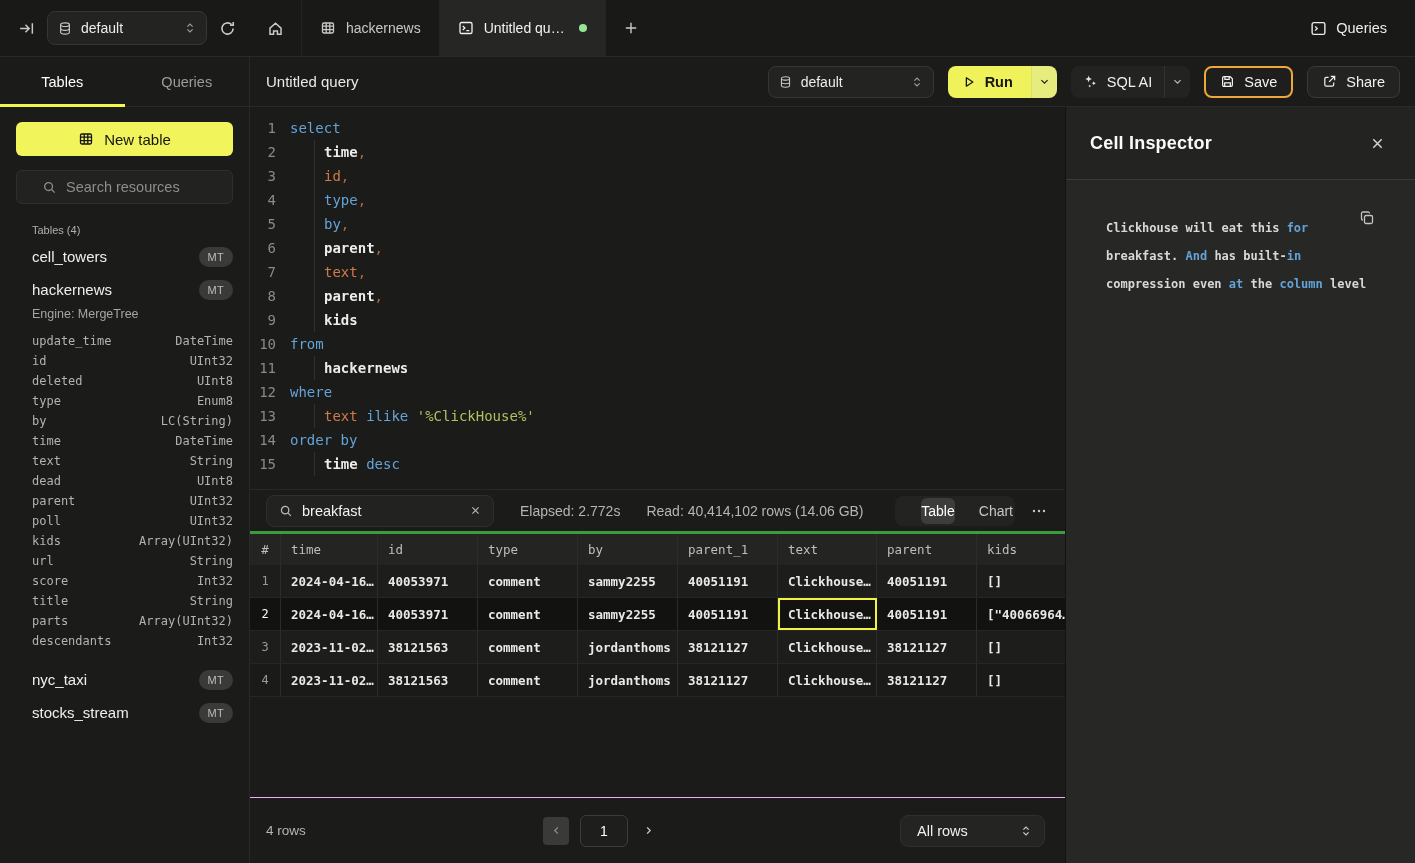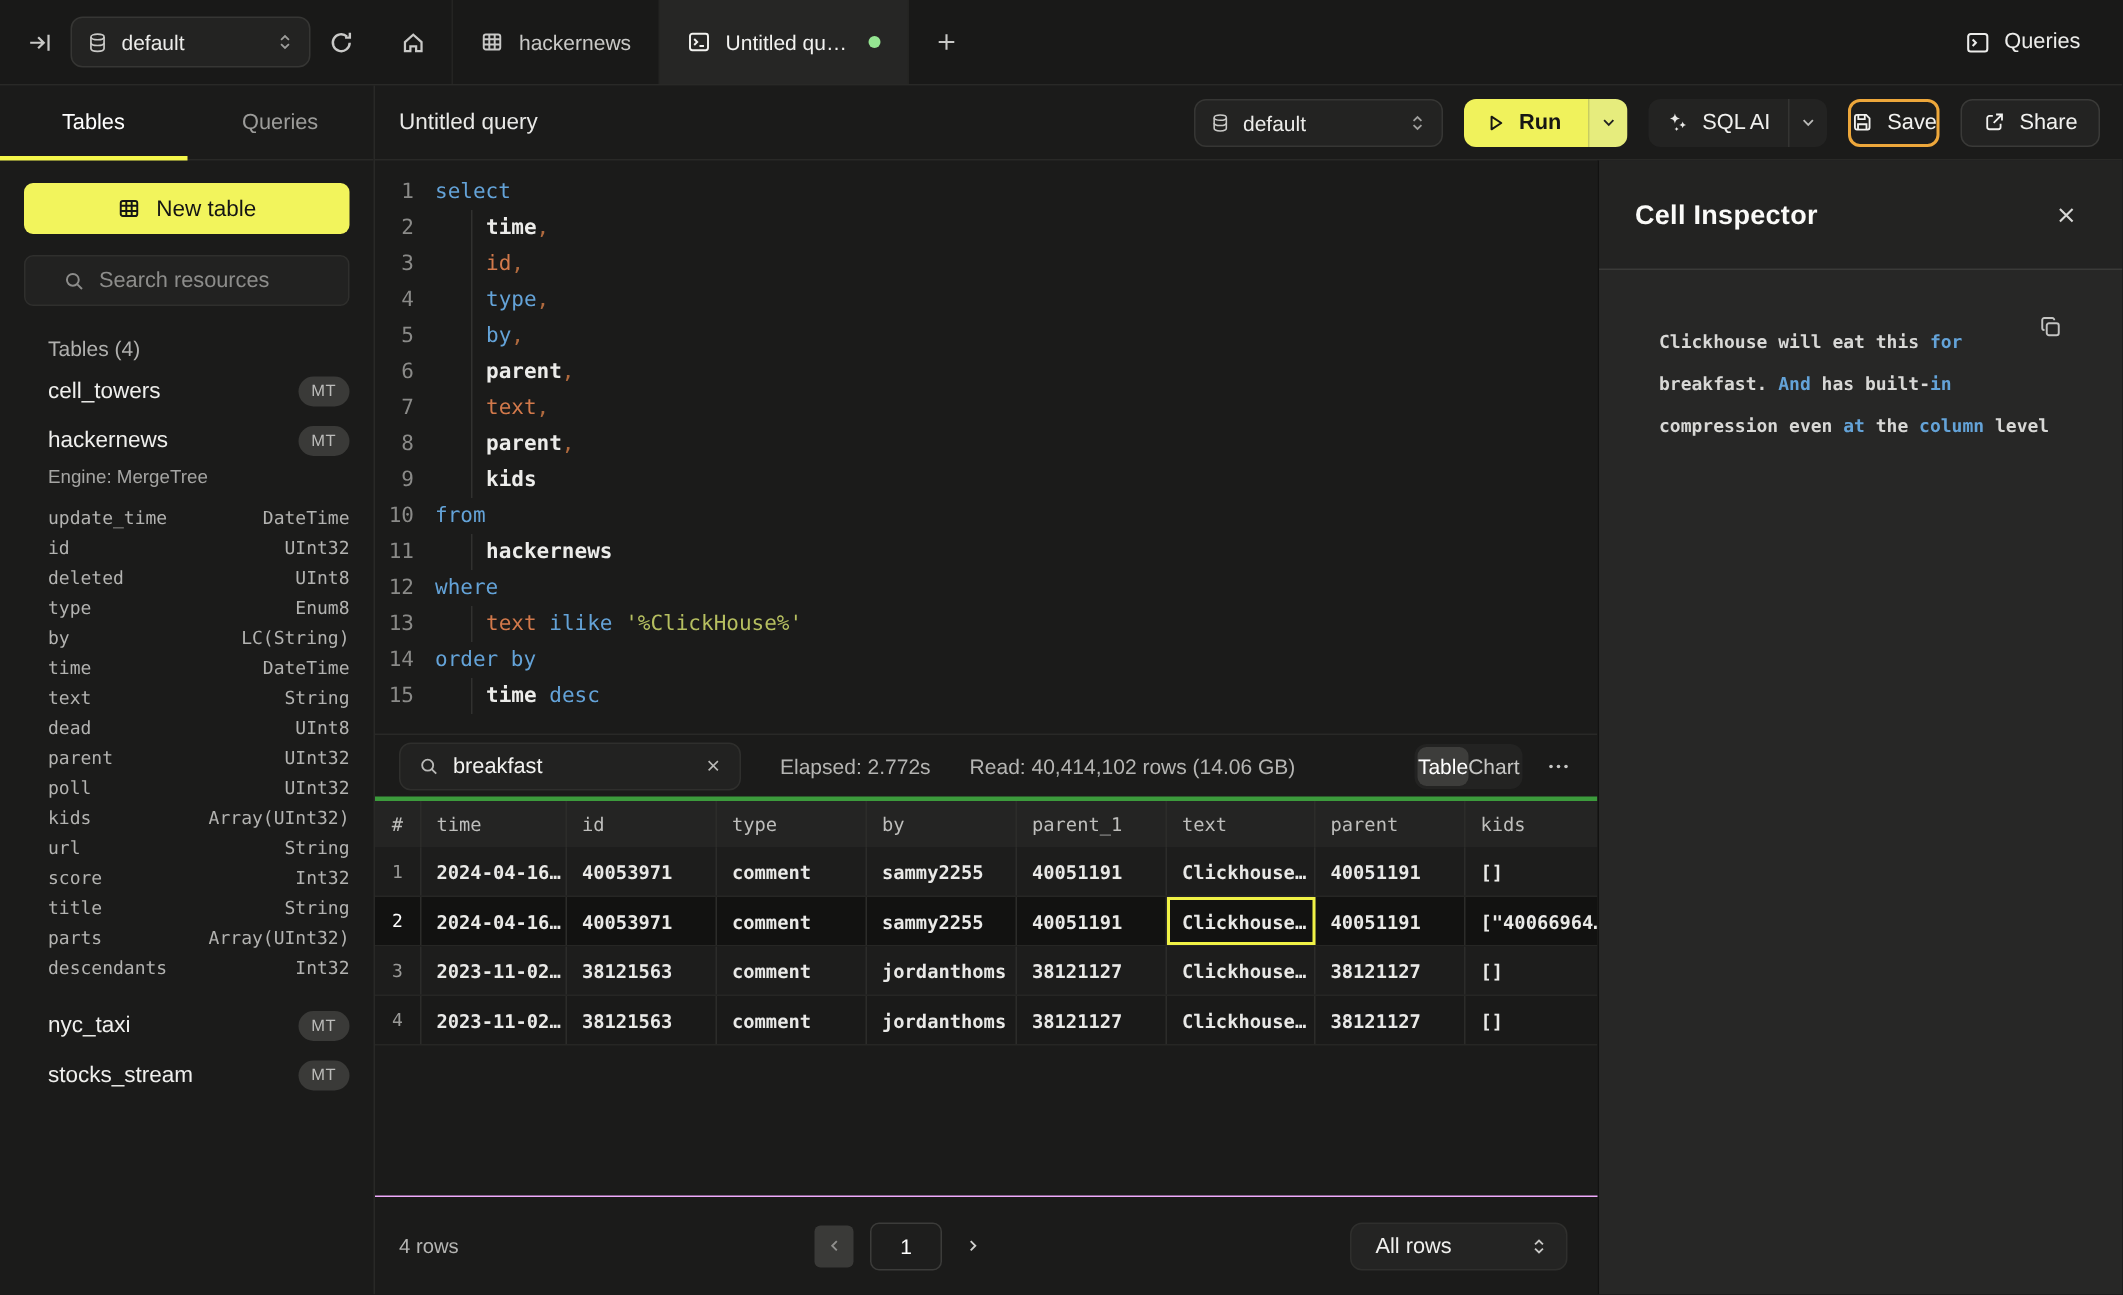--- a/index.html
+++ b/index.html
@@ -31,40 +31,40 @@
   .sidebar { width:250px; flex:none; border-right:1px solid #292927; display:flex; flex-direction:column; }
   .sidebar-tabs { height:50px; flex:none; display:flex; border-bottom:1px solid #292927; }
   .sidebar-tab { width:125px; display:flex; align-items:center; justify-content:center; font-size:14.5px; color:#9c9c9a; position:relative; cursor:pointer; }
   .sidebar-tab.active { color:#ffffff; font-weight:500; }
   .sidebar-tab.active::after { content:""; position:absolute; left:0; right:0; bottom:-1px; height:3px; background:#f4f64a; }
   .new-table-btn { margin:15px 16px 0; height:34px; flex:none; background:#f2f45c; border:none; border-radius:6px; color:#151514; font-size:15px; display:flex; align-items:center; justify-content:center; gap:10px; cursor:pointer; }
   .sb-search { margin:14px 16px 0; height:34px; flex:none; background:#222221; border:1px solid #2f2f2d; border-radius:6px; display:flex; align-items:center; gap:9px; padding:0 25px; }
   .sb-search input { flex:1; background:transparent; border:none; outline:none; color:#ececea; font-size:14.5px; font-family:inherit; }
   .sb-search input::placeholder { color:#8d8d8b; }
   .sidebar-list { padding:14px 16px 0 32px; overflow:hidden; }
-  .section-label { font-size:14px; color:#b0b0ae; padding:6px 0 4px; }
+  .section-label { font-size:11px; color:#b0b0ae; padding:6px 0 4px; }
   .table-item { height:33px; display:flex; align-items:center; justify-content:space-between; cursor:pointer; }
   .table-name { font-size:15px; color:#efefed; }
   .mt-badge { background:#3a3a38; color:#bcbcba; font-size:11px; font-weight:500; border-radius:11px; padding:4px 9px; letter-spacing:.3px; }
   .engine-note { font-size:12.5px; color:#a5a5a3; padding:1px 0 10px; }
   .col-row { height:20px; display:flex; align-items:center; justify-content:space-between; font-family:"DejaVu Sans Mono", monospace; font-size:12px; color:#b3b3b1; }
   .cols-gap { height:12px; }
 
   
   .content { flex:1; display:flex; flex-direction:column; min-width:0; }
   .query-header { height:50px; flex:none; display:flex; align-items:center; gap:14px; padding:0 15px 0 16px; border-bottom:1px solid #292927; }
   .qh-title { flex:1; font-size:15px; color:#e9e9e7; }
   .qh-select { width:166px; height:32px; }
   .run-btn { height:32px; display:flex; border-radius:8px; overflow:hidden; cursor:pointer; }
   .run-main { background:#f0f25c; color:#161614; display:flex; align-items:center; gap:9px; padding:0 18px 0 14px; font-size:14.5px; font-weight:600; }
   .run-chev { width:26px; background:#e6ec7d; display:flex; align-items:center; justify-content:center; color:#222; border-left:1px solid #d9e06a; }
   .sqlai-btn { height:32px; background:#232322; border-radius:8px; display:flex; align-items:center; cursor:pointer; }
   .sqlai-label { display:flex; align-items:center; gap:9px; padding:0 12px; color:#f0f0ee; font-size:14.5px; font-weight:500; }
   .sqlai-chev { width:26px; height:100%; display:flex; align-items:center; justify-content:center; color:#b9b9b7; border-left:1px solid #343432; }
-  .save-btn { height:32px; background:#1e1e1d; border:2px solid #eda73b; border-radius:8px; display:flex; align-items:center; gap:9px; padding:0 0; color:#f2f2f0; font-size:14.5px; font-weight:500; cursor:pointer; }
+  .save-btn { height:32px; background:#1e1e1d; border:2px solid #eda73b; border-radius:8px; display:flex; align-items:center; gap:9px; padding:0 14px; color:#f2f2f0; font-size:14.5px; font-weight:500; cursor:pointer; }
   .share-btn { height:32px; background:#232322; border:1px solid #3a3a38; border-radius:8px; display:flex; align-items:center; gap:9px; padding:0 14px; color:#f2f2f0; font-size:14.5px; font-weight:500; cursor:pointer; }
 
   .body-row { flex:1; display:flex; min-height:0; }
   .workarea { width:815px; flex:none; display:flex; flex-direction:column; }
 
   
   .editor { height:382px; flex:none; padding-top:9px; font-family:"DejaVu Sans Mono", monospace; font-size:14px; cursor:text; }
   .code-line { height:24px; line-height:24px; display:flex; white-space:pre; }
   .ln { width:26px; flex:none; text-align:right; color:#8a8a88; }
   .lc { margin-left:14px; position:relative; }
@@ -78,21 +78,21 @@
   .pln { color:#d8d8d6; }
 
   
   .results-toolbar { height:42px; flex:none; border-top:1px solid #292927; display:flex; align-items:center; gap:26px; padding:0 16px; }
   .rt-search { width:228px; height:32px; flex:none; background:#222221; border:1px solid #2f2f2d; border-radius:8px; display:flex; align-items:center; gap:9px; padding:0 12px; }
   .rt-search input { flex:1; min-width:0; background:transparent; border:none; outline:none; color:#f2f2f0; font-size:14.5px; font-family:inherit; }
   .rt-clear { color:#b9b9b7; cursor:pointer; font-size:13px; }
   .rt-stat { color:#b5b5b3; font-size:14px; white-space:nowrap; }
   .rt-right { margin-left:auto; display:flex; align-items:center; gap:14px; }
   .view-toggle { background:#232322; border-radius:8px; padding:2px; display:flex; }
-  .vt-seg { padding:5px 0; font-size:14px; border-radius:6px; color:#c6c6c4; cursor:pointer; }
+  .vt-seg { padding:5px 0; font-size:14px; border-radius:6px; color:#c6c6c4; cursor:pointer;margin-left:24px; }
   .vt-seg.active { background:#3d3d3b; color:#ffffff; font-weight:500; }
   .more-btn { color:#c6c6c4; cursor:pointer; padding:0 2px; }
 
   
   .rtable { flex:none; border-top:3px solid #3c9b3c; }
   .rtable-header { display:flex; height:31px; background:#242423; font-family:"DejaVu Sans Mono", monospace; font-size:12.5px; color:#bebebc; }
   .cell { padding:0 10px; border-right:1px solid #2c2c2a; height:100%; display:flex; align-items:center; white-space:nowrap; overflow:hidden; }
   .c0 { width:31px; flex:none; justify-content:center; padding:0; }
   .c1 { width:97px; flex:none; } .c2,.c3,.c4,.c5,.c7 { width:100px; flex:none; }
   .c6 { width:99px; flex:none; } .c8 { width:88px; flex:none; border-right:none; }

